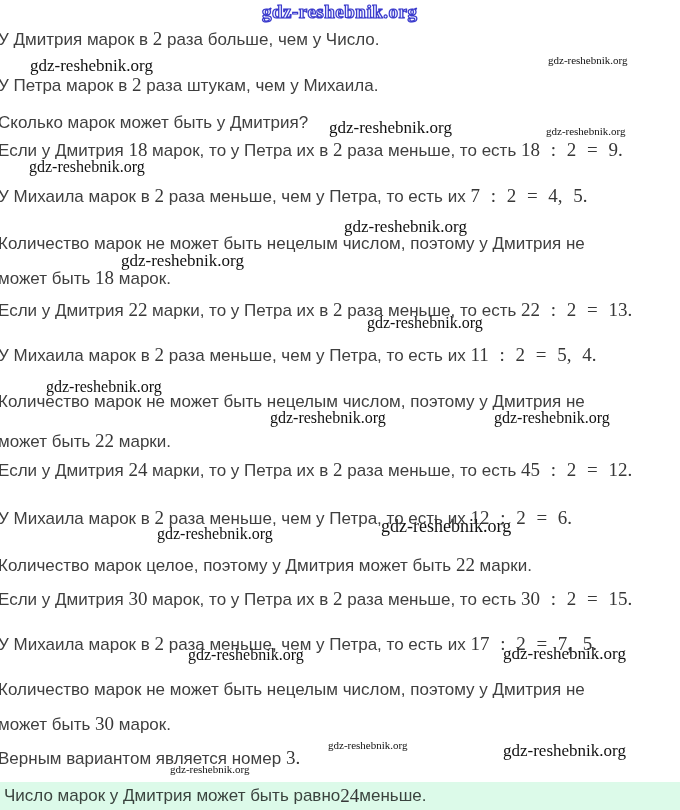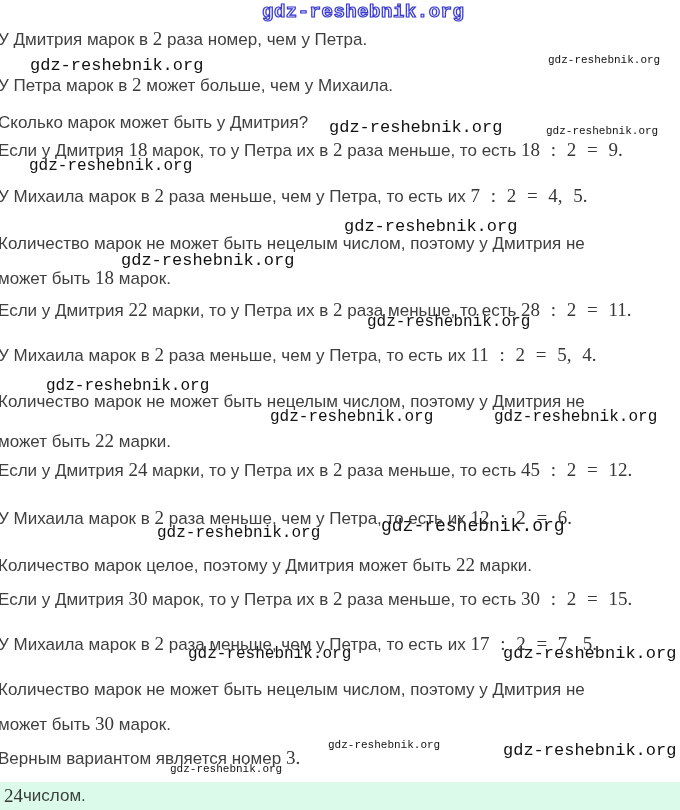--- a/index.html
+++ b/index.html
@@ -18,21 +18,21 @@
   }
   .seg-text { font-family: "Liberation Sans", sans-serif; }
   .seg-math {
     font-family: "Liberation Serif", "DejaVu Serif", serif;
     font-size: 19px; color: #373737;
     word-spacing: 6px;
   }
   .watermark {
     position: absolute;
     color: #101010;
-    font-family: Liberation Mono, monospace;
+    font-family: Liberation Serif, serif;
     white-space: nowrap;
     line-height: 1.1;
   }
   .watermark.blue-outline {
     color: #eef0ff;
     -webkit-text-stroke: 1.2px #3a3acc;
     text-shadow: 0 0 1px #3a3acc;
     font-weight: bold;
     letter-spacing: 0.5px;
   }
@@ -64,37 +64,38 @@
       <span class="watermark" style="left: 494px; top: 409px; font-size: 16px;">gdz-reshebnik.org</span>
       <span class="watermark" style="left: 157px; top: 525px; font-size: 16px;">gdz-reshebnik.org</span>
       <span class="watermark" style="left: 381px; top: 517px; font-size: 18px;">gdz-reshebnik.org</span>
       <span class="watermark" style="left: 188px; top: 646px; font-size: 16px;">gdz-reshebnik.org</span>
       <span class="watermark" style="left: 503px; top: 645px; font-size: 17px;">gdz-reshebnik.org</span>
       <span class="watermark" style="left: 328px; top: 739px; font-size: 11px;">gdz-reshebnik.org</span>
       <span class="watermark" style="left: 503px; top: 742px; font-size: 17px;">gdz-reshebnik.org</span>
       <span class="watermark" style="left: 170px; top: 763px; font-size: 11px;">gdz-reshebnik.org</span>
     </div>
   <div id="lines">
-      <div class="line" style="top: 28px;"><span class="seg-text">У Дмитрия марок в </span><span class="seg-math">2</span><span class="seg-text"> раза номер, чем у Петра.</span></div>
-      <div class="line" style="top: 74px;"><span class="seg-text">У Петра марок в </span><span class="seg-math">2</span><span class="seg-text"> может больше, чем у Михаила.</span></div>
+      <div class="line" style="top: 28px;"><span class="seg-text">У Дмитрия марок в </span><span class="seg-math">2</span><span class="seg-text"> раза больше, чем у Число.</span></div>
+      <div class="line" style="top: 74px;"><span class="seg-text">У Петра марок в </span><span class="seg-math">2</span><span class="seg-text"> раза штукам, чем у Михаила.</span></div>
       <div class="line" style="top: 112px;"><span class="seg-text">Сколько марок может быть у Дмитрия?</span></div>
       <div class="line" style="top: 139px;"><span class="seg-text">Если у Дмитрия </span><span class="seg-math">18</span><span class="seg-text"> марок, то у Петра их в </span><span class="seg-math">2</span><span class="seg-text"> раза меньше, то есть </span><span class="seg-math">18 : 2 = 9.</span></div>
       <div class="line" style="top: 185px;"><span class="seg-text">У Михаила марок в </span><span class="seg-math">2</span><span class="seg-text"> раза меньше, чем у Петра, то есть их </span><span class="seg-math">7 : 2 = 4, 5.</span></div>
       <div class="line" style="top: 233px;"><span class="seg-text">Количество марок не может быть нецелым числом, поэтому у Дмитрия не</span></div>
       <div class="line" style="top: 267px;"><span class="seg-text">может быть </span><span class="seg-math">18</span><span class="seg-text"> марок.</span></div>
-      <div class="line" style="top: 299px;"><span class="seg-text">Если у Дмитрия </span><span class="seg-math">22</span><span class="seg-text"> марки, то у Петра их в </span><span class="seg-math">2</span><span class="seg-text"> раза меньше, то есть </span><span class="seg-math">28 : 2 = 11.</span></div>
+      <div class="line" style="top: 299px;"><span class="seg-text">Если у Дмитрия </span><span class="seg-math">22</span><span class="seg-text"> марки, то у Петра их в </span><span class="seg-math">2</span><span class="seg-text"> раза меньше, то есть </span><span class="seg-math">22 : 2 = 13.</span></div>
       <div class="line" style="top: 344px;"><span class="seg-text">У Михаила марок в </span><span class="seg-math">2</span><span class="seg-text"> раза меньше, чем у Петра, то есть их </span><span class="seg-math">11 : 2 = 5, 4.</span></div>
       <div class="line" style="top: 391px;"><span class="seg-text">Количество марок не может быть нецелым числом, поэтому у Дмитрия не</span></div>
       <div class="line" style="top: 430px;"><span class="seg-text">может быть </span><span class="seg-math">22</span><span class="seg-text"> марки.</span></div>
       <div class="line" style="top: 459px;"><span class="seg-text">Если у Дмитрия </span><span class="seg-math">24</span><span class="seg-text"> марки, то у Петра их в </span><span class="seg-math">2</span><span class="seg-text"> раза меньше, то есть </span><span class="seg-math">45 : 2 = 12.</span></div>
       <div class="line" style="top: 507px;"><span class="seg-text">У Михаила марок в </span><span class="seg-math">2</span><span class="seg-text"> раза меньше, чем у Петра, то есть их </span><span class="seg-math">12 : 2 = 6.</span></div>
       <div class="line" style="top: 554px;"><span class="seg-text">Количество марок целое, поэтому у Дмитрия может быть </span><span class="seg-math">22</span><span class="seg-text"> марки.</span></div>
       <div class="line" style="top: 588px;"><span class="seg-text">Если у Дмитрия </span><span class="seg-math">30</span><span class="seg-text"> марок, то у Петра их в </span><span class="seg-math">2</span><span class="seg-text"> раза меньше, то есть </span><span class="seg-math">30 : 2 = 15.</span></div>
       <div class="line" style="top: 633px;"><span class="seg-text">У Михаила марок в </span><span class="seg-math">2</span><span class="seg-text"> раза меньше, чем у Петра, то есть их </span><span class="seg-math">17 : 2 = 7, 5.</span></div>
       <div class="line" style="top: 679px;"><span class="seg-text">Количество марок не может быть нецелым числом, поэтому у Дмитрия не</span></div>
       <div class="line" style="top: 713px;"><span class="seg-text">может быть </span><span class="seg-math">30</span><span class="seg-text"> марок.</span></div>
       <div class="line" style="top: 747px;"><span class="seg-text">Верным вариантом является номер </span><span class="seg-math">3.</span></div>
     </div>
   <div class="answer-bar" id="answerBar" style="background: rgb(220, 250, 233);">
+      <span class="seg-text">Число марок у Дмитрия может быть равно </span>
       <span class="seg-math">24</span>
-      <span class="seg-text"> числом.</span>
+      <span class="seg-text"> меньше.</span>
     </div>
 </div>
 
 </body></html>

